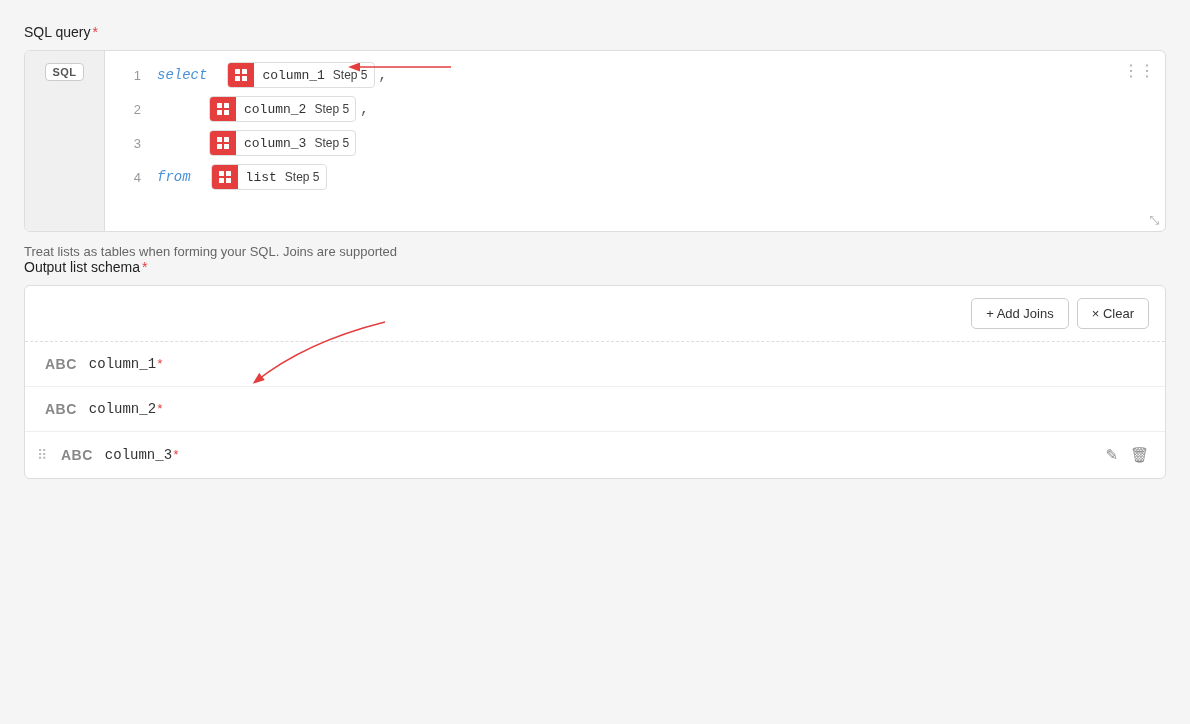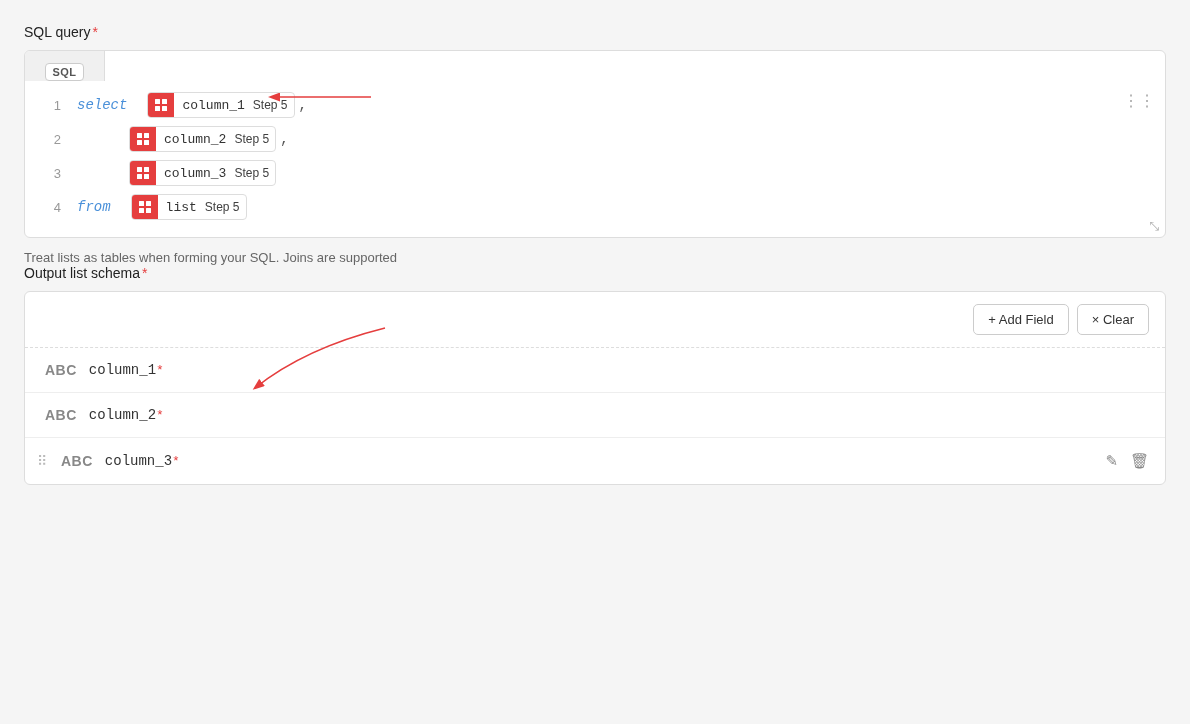--- a/index.html
+++ b/index.html
@@ -27,21 +27,20 @@
       border: 1px solid #ddd;
       border-radius: 6px;
       overflow: hidden;
       margin-bottom: 12px;
     }
 
     .sql-editor {
       display: flex;
       min-height: 180px;
       position: relative;
-      flex-direction: column;
     }
 
     .sql-gutter {
       width: 80px;
       background: #f0f0f0;
       border-right: 1px solid #ddd;
       display: flex;
       flex-direction: column;
       align-items: center;
       padding-top: 12px;
@@ -354,21 +353,21 @@
 <div class="sql-hint">Treat lists as tables when forming your SQL. Joins are supported</div>
 
 <div class="section-label">
   <span>Output list schema</span><span class="required">*</span>
 </div>
 
 <div class="output-wrapper">
   <div class="output-schema-container">
     <div class="schema-toolbar">
 
-      <button class="btn">+ Add Field</button>
+      <button class="btn">+ Add Joins</button>
       <button class="btn">× Clear</button>
     </div>
 
     <div style="position:relative; height:0; overflow:visible;">
       <svg style="position:absolute; top:-30px; left:200px; overflow:visible; pointer-events:none;" width="200" height="100">
         <defs>
           <marker id="arrowhead2" markerWidth="8" markerHeight="6" refX="6" refY="3" orient="auto">
             <polygon points="0 0, 8 3, 0 6" fill="#e53e3e"></polygon>
           </marker>
         </defs>

